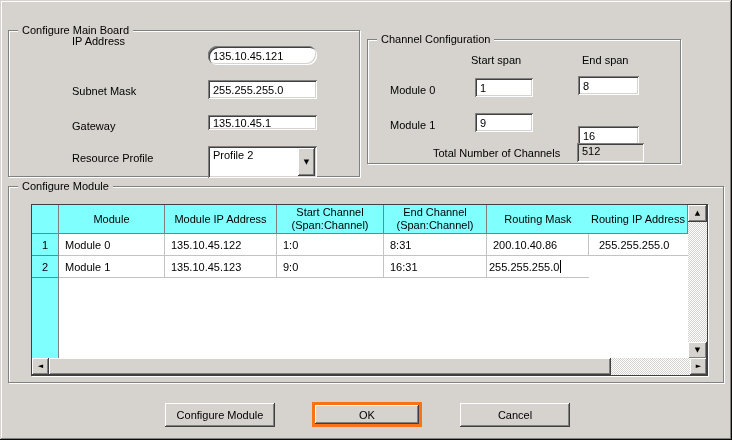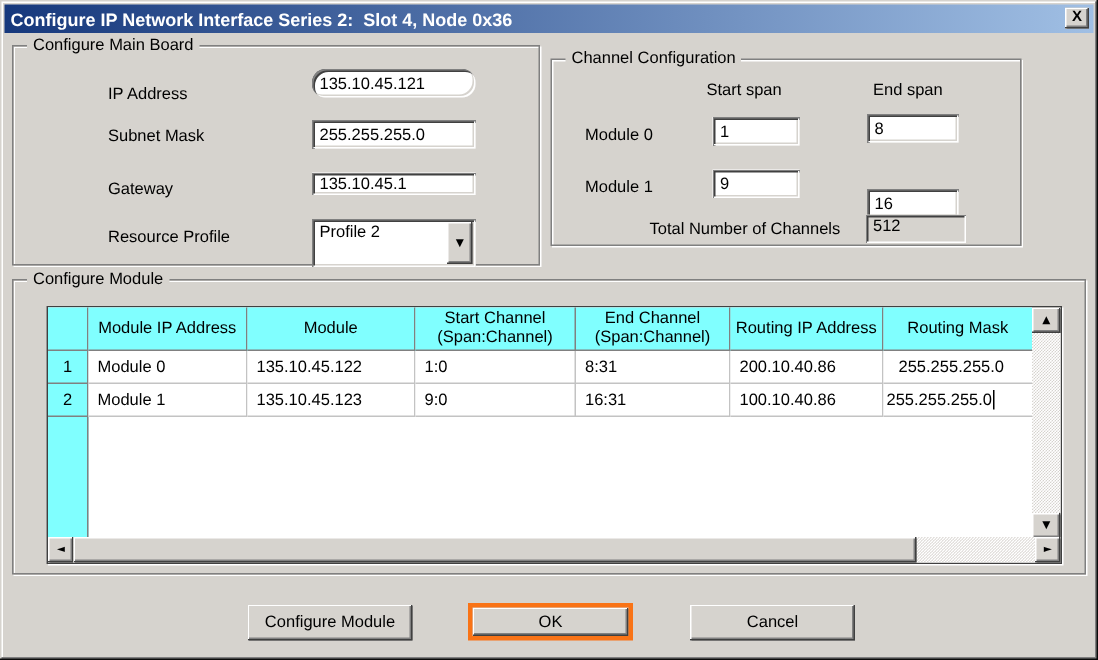--- a/index.html
+++ b/index.html
@@ -92,28 +92,24 @@
     box-shadow:inset -1px -1px 0 #404040, inset 1px 1px 0 #ffffff,
                inset -2px -2px 0 #808080, inset 2px 2px 0 #d6d3ce;
     display:flex;align-items:center;justify-content:center;cursor:default;}
   .btn.default{border:3px solid #f97316;height:25px;}
 </style>
 </head>
 <body>
 
 <div class="dialog">
 
-  <div class="titlebar">
-    <span class="title-text">Configure IP Network Interface Series 2:  Slot 4, Node 0x36</span>
-    <div class="close-btn">X</div>
-  </div>
 
   <div class="groupbox" style="left:8px;top:30px;width:352px;height:147px;">
     <span class="group-title">Configure Main Board</span>
-    <span class="lbl" style="left:63px;top:26px;">IP Address</span>
+    <span class="lbl" style="left:63px;top:4px;">IP Address</span>
     <input class="field" style="left: 199px; top: 15px; width: 109px; height: 19px; border-radius: 9px;" value="135.10.45.121">
     <span class="lbl" style="left:63px;top:54px;">Subnet Mask</span>
     <input class="field" style="left: 199px; top: 49px; width: 109px; height: 19px;" value="255.255.255.0">
     <span class="lbl" style="left:63px;top:89px;">Gateway</span>
     <input class="field" style="left: 199px; top: 84px; width: 109px; height: 15px;" value="135.10.45.1">
     <span class="lbl" style="left:63px;top:121px;">Resource Profile</span>
     <div class="combo" style="left:199px;top:115px;width:109px;height:32px;">
       <span class="combo-value">Profile 2</span>
       <div class="combo-btn">▼</div>
     </div>
@@ -137,54 +133,53 @@
   </div>
 
   <div class="groupbox" style="left:8px;top:186px;width:716px;height:197px;">
     <span class="group-title">Configure Module</span>
 
     <div class="tablebox">
       <div class="grid">
 
         <div class="hcell"></div>
         <div class="hcell">
+            <span>Module</span>
+          </div>
+        <div class="hcell">
             <span>Module IP Address</span>
-          </div>
-        <div class="hcell">
-            <span>Module</span>
           </div>
         <div class="hcell">
           <span>Start Channel</span>
           <span>(Span:Channel)</span>
         </div>
         <div class="hcell">
           <span>End Channel</span>
           <span>(Span:Channel)</span>
         </div>
-        <div class="hcell">
-            <span>Routing IP Address</span>
-          </div>
         <div class="hcell" style="border-right:none;">
             <span>Routing Mask</span>
+          </div>
+        <div class="hcell">
+            <span>Routing IP Address</span>
           </div>
 
         <div class="rnum">1</div>
         <div class="bcell">Module 0</div>
         <div class="bcell">135.10.45.122</div>
         <div class="bcell">1:0</div>
         <div class="bcell">8:31</div>
         <div class="bcell">200.10.40.86</div>
         <div class="bcell" style="padding-left:10px;border-right:none;">255.255.255.0</div>
 
         <div class="rnum">2</div>
         <div class="bcell">Module 1</div>
         <div class="bcell">135.10.45.123</div>
         <div class="bcell">9:0</div>
         <div class="bcell">16:31</div>
-        <div class="bcell">100.10.40.86</div>
         <div class="bcell cell-edit">
           <span>255.255.255.0</span>
             <span class="caret"></span>
         </div>
       </div>
 
       <div class="cyan-strip"></div>
 
       <div class="vscroll">
         <div class="sbtn up">▲</div>

